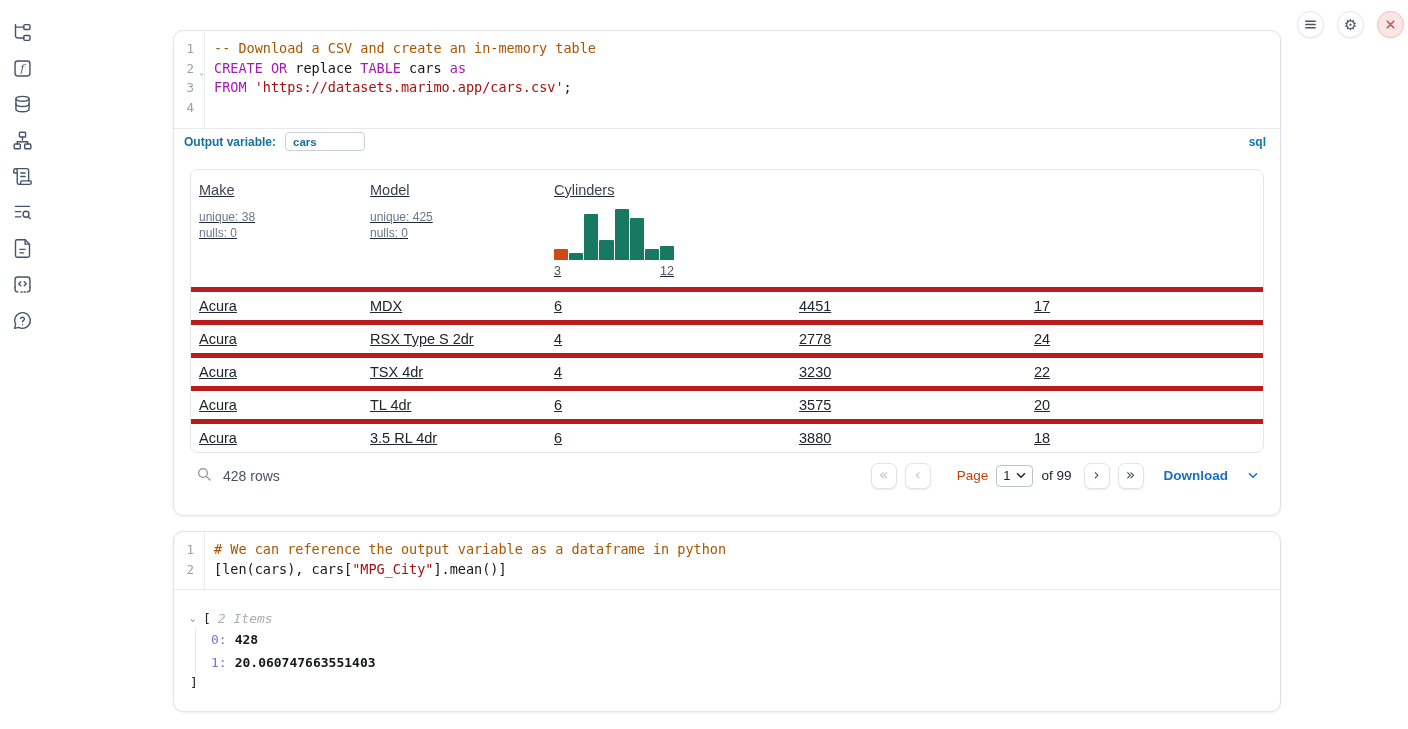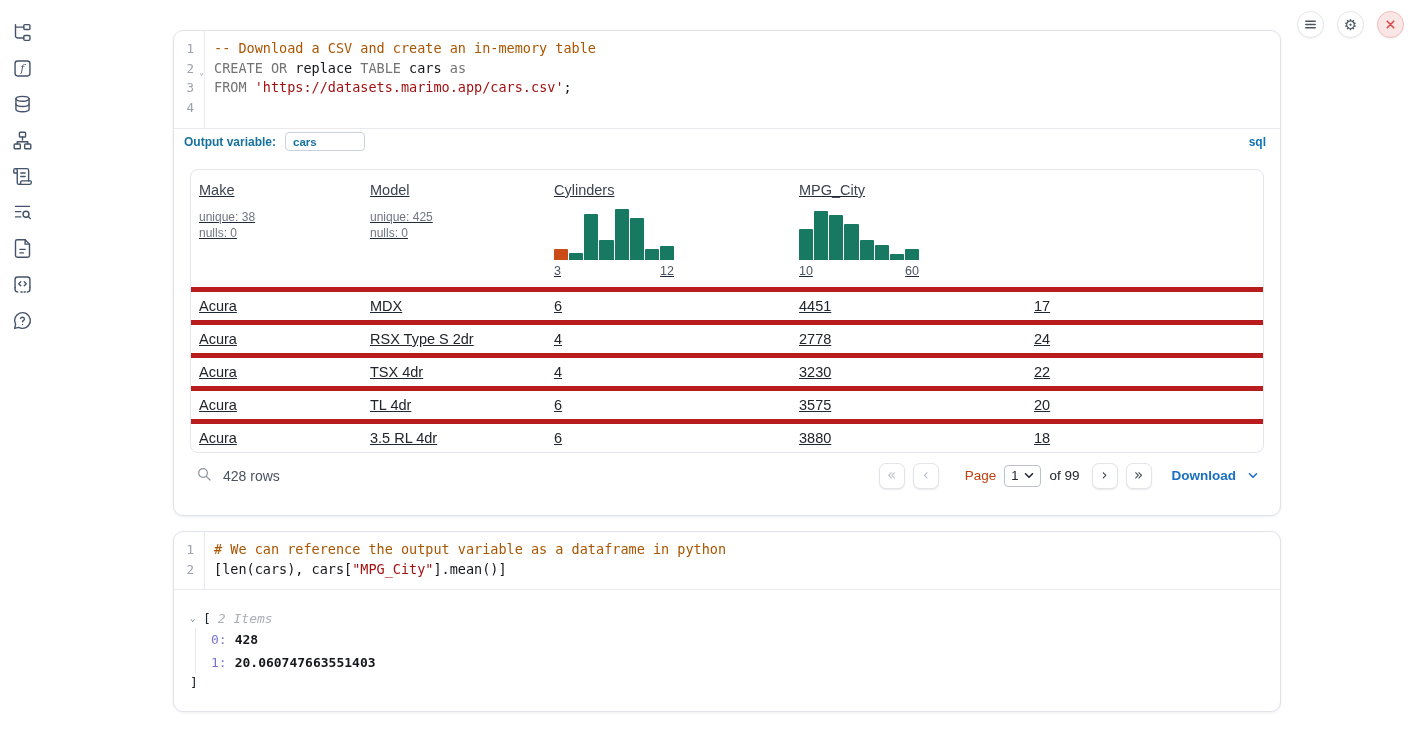--- a/index.html
+++ b/index.html
@@ -33,21 +33,21 @@
   
   .code { position:relative; padding:8px 0 10px;
     font-family:"DejaVu Sans Mono", monospace; font-size:13.5px; line-height:19.7px; }
   .code::before { content:""; position:absolute; left:30px; top:0; bottom:0;
     border-left:1px solid #e8eaee; }
   .cl { display:flex; }
   .ln { position:relative; flex:none; width:30px; padding-right:10px; text-align:right;
     color:#9aa1ac; font-size:12.5px; line-height:19.7px; }
   .fold { position:absolute; right:0; top:4px; font-size:8px; color:#98a0ab; cursor:pointer; }
   .ct { padding-left:10px; white-space:pre; color:#14161a; }
-  .tok-kw  { color:#737373; }
+  .tok-kw  { color:#a21caf; }
   .tok-str { color:#a31212; }
   .tok-com { color:#aa5500; }
   .tok-txt { color:#14161a; }
 
   
   .outvar-row { height:27px; border-top:1px solid #e7e9ed; display:flex;
     align-items:center; padding:0 14px 0 10px; }
   .outvar-label { color:#15719f; font-weight:bold; font-size:12px; }
   .outvar-input { margin-left:9px; width:80px; height:19px; border:1px solid #c9d2dc;
     border-radius:4px; font-size:11.5px; font-weight:bold; color:#15719f;
@@ -82,21 +82,21 @@
     align-items:center; justify-content:center; font-size:15px; line-height:1;
     color:#3f4653; cursor:pointer; font-family:"DejaVu Sans", sans-serif; }
   .pg-btn.disabled { color:#b9bfc9; cursor:default; }
   .pg-label { font-size:13.5px; color:#c2410c; margin-left:18px; }
   .pg-select { display:flex; align-items:center; gap:6px; border:1px solid #b9c2cc;
     border-radius:4px; padding:2px 6px; height:22px; font-size:13px; color:#21262e;
     cursor:pointer; background:#fff; }
   .pg-of { font-size:13.5px; color:#21262e; margin-right:4px; }
   .chev svg { width:10px; height:7px; fill:none; stroke:currentColor;
     stroke-width:1.6; stroke-linecap:round; stroke-linejoin:round; display:block; }
-  .download { margin-left:12px; display:flex; align-items:center; gap:12px;
+  .download { margin-left:12px; display:flex; align-items:center; gap:20px;
     color:#1a6fc0; font-size:13.5px; font-weight:bold; cursor:pointer; }
 
   
   .cell2-output { border-top:1px solid #e7e9ed; padding:20px 16px 14px;
     font-family:"DejaVu Sans Mono", monospace; font-size:13px; color:#20242c; }
   .tree-head { display:flex; align-items:center; height:16px; }
   .tree-toggle { color:#6b7280; font-size:9px; width:13px; cursor:pointer; }
   .items-label { color:#a9aeb8; font-style:italic; margin-left:7px; }
   .tree-items { margin-left:5px; border-left:1px solid #e5e8ec; padding-left:15px;
     margin-top:2px; }
@@ -252,39 +252,20 @@
                 <div class="bar" style="height: 26%; background: rgb(23, 121, 98);"></div>
               </div>
             <div class="hist-labels">
               <span>3</span>
               <span>12</span>
             </div>
           </div>
         </div>
 
 
-        <div class="th">
-          <div class="col-name">MPG_City</div>
-          <div class="hist-wrap">
-            <div class="hist">
-                <div class="bar" style="height: 60%; background: rgb(23, 121, 98);"></div>
-                <div class="bar" style="height: 93%; background: rgb(23, 121, 98);"></div>
-                <div class="bar" style="height: 87%; background: rgb(23, 121, 98);"></div>
-                <div class="bar" style="height: 68%; background: rgb(23, 121, 98);"></div>
-                <div class="bar" style="height: 38%; background: rgb(23, 121, 98);"></div>
-                <div class="bar" style="height: 28%; background: rgb(23, 121, 98);"></div>
-                <div class="bar" style="height: 12%; background: rgb(23, 121, 98);"></div>
-                <div class="bar" style="height: 20%; background: rgb(23, 121, 98);"></div>
-              </div>
-            <div class="hist-labels">
-              <span>10</span>
-              <span>60</span>
-            </div>
-          </div>
-        </div>
 
       </div>
       <div class="tbody">
           <div class="tr">
             <div class="td">Acura</div>
             <div class="td">MDX</div>
             <div class="td">6</div>
             <div class="td">4451</div>
             <div class="td">17</div>
           </div>

